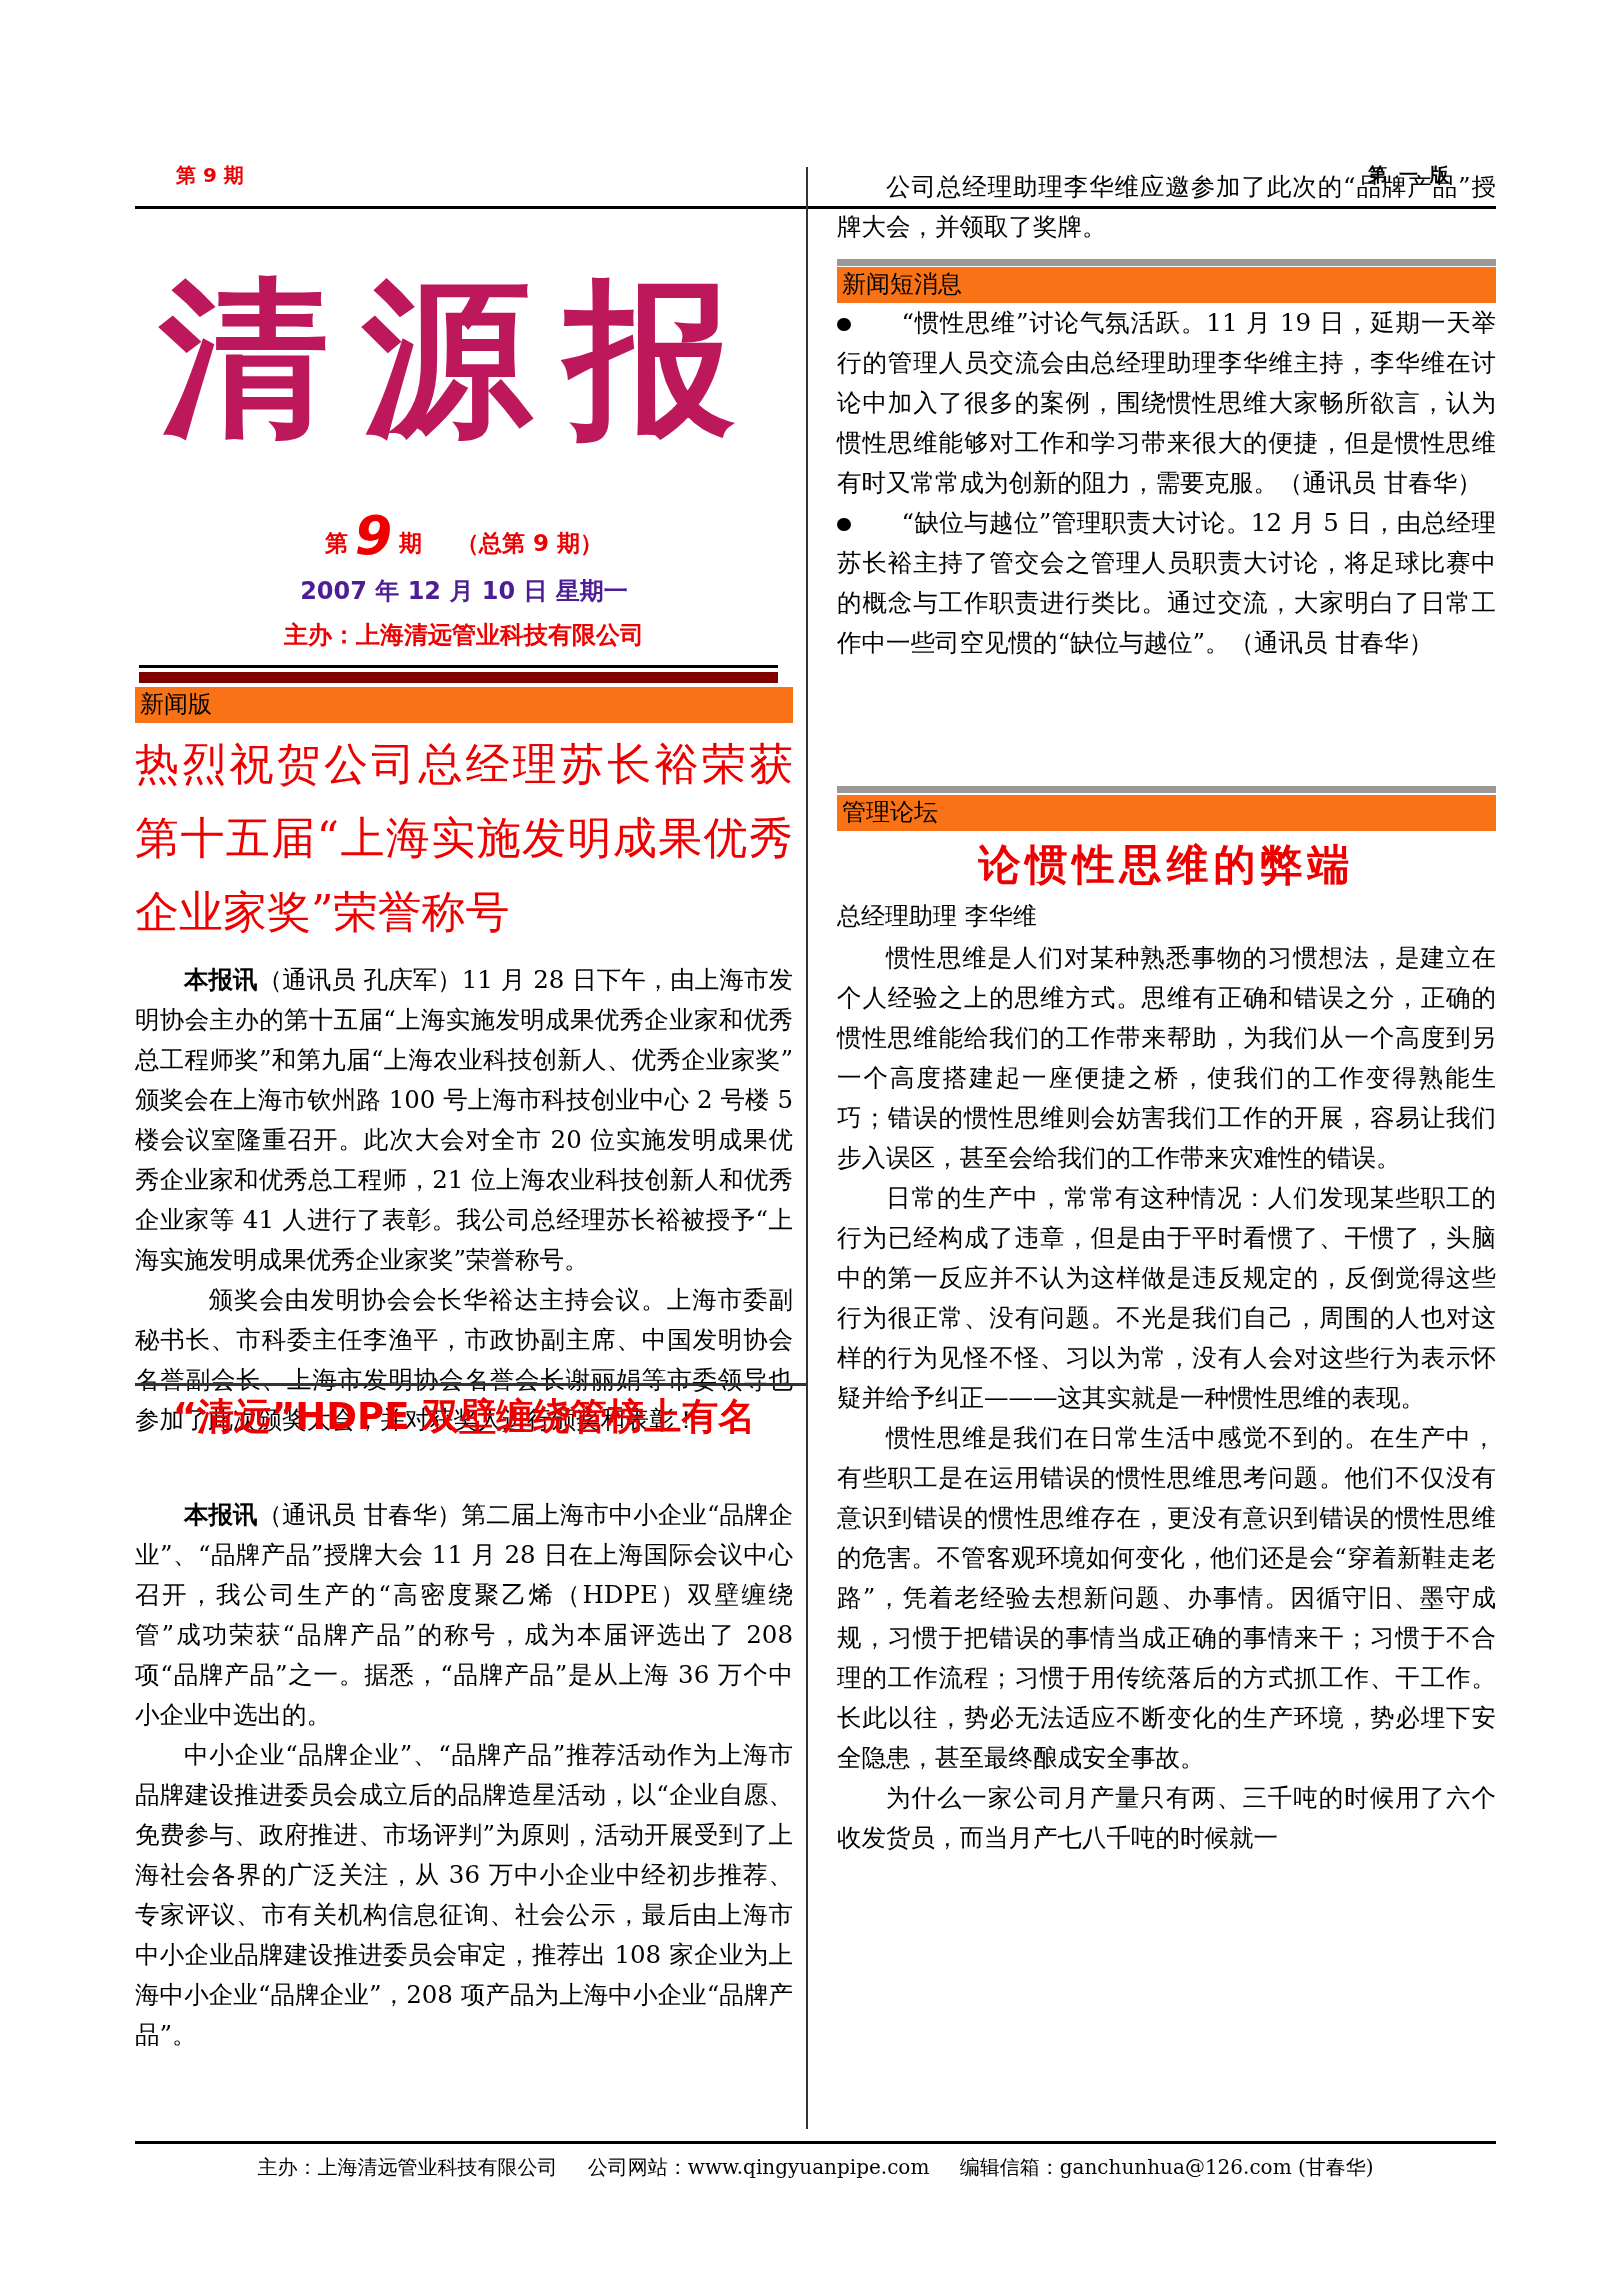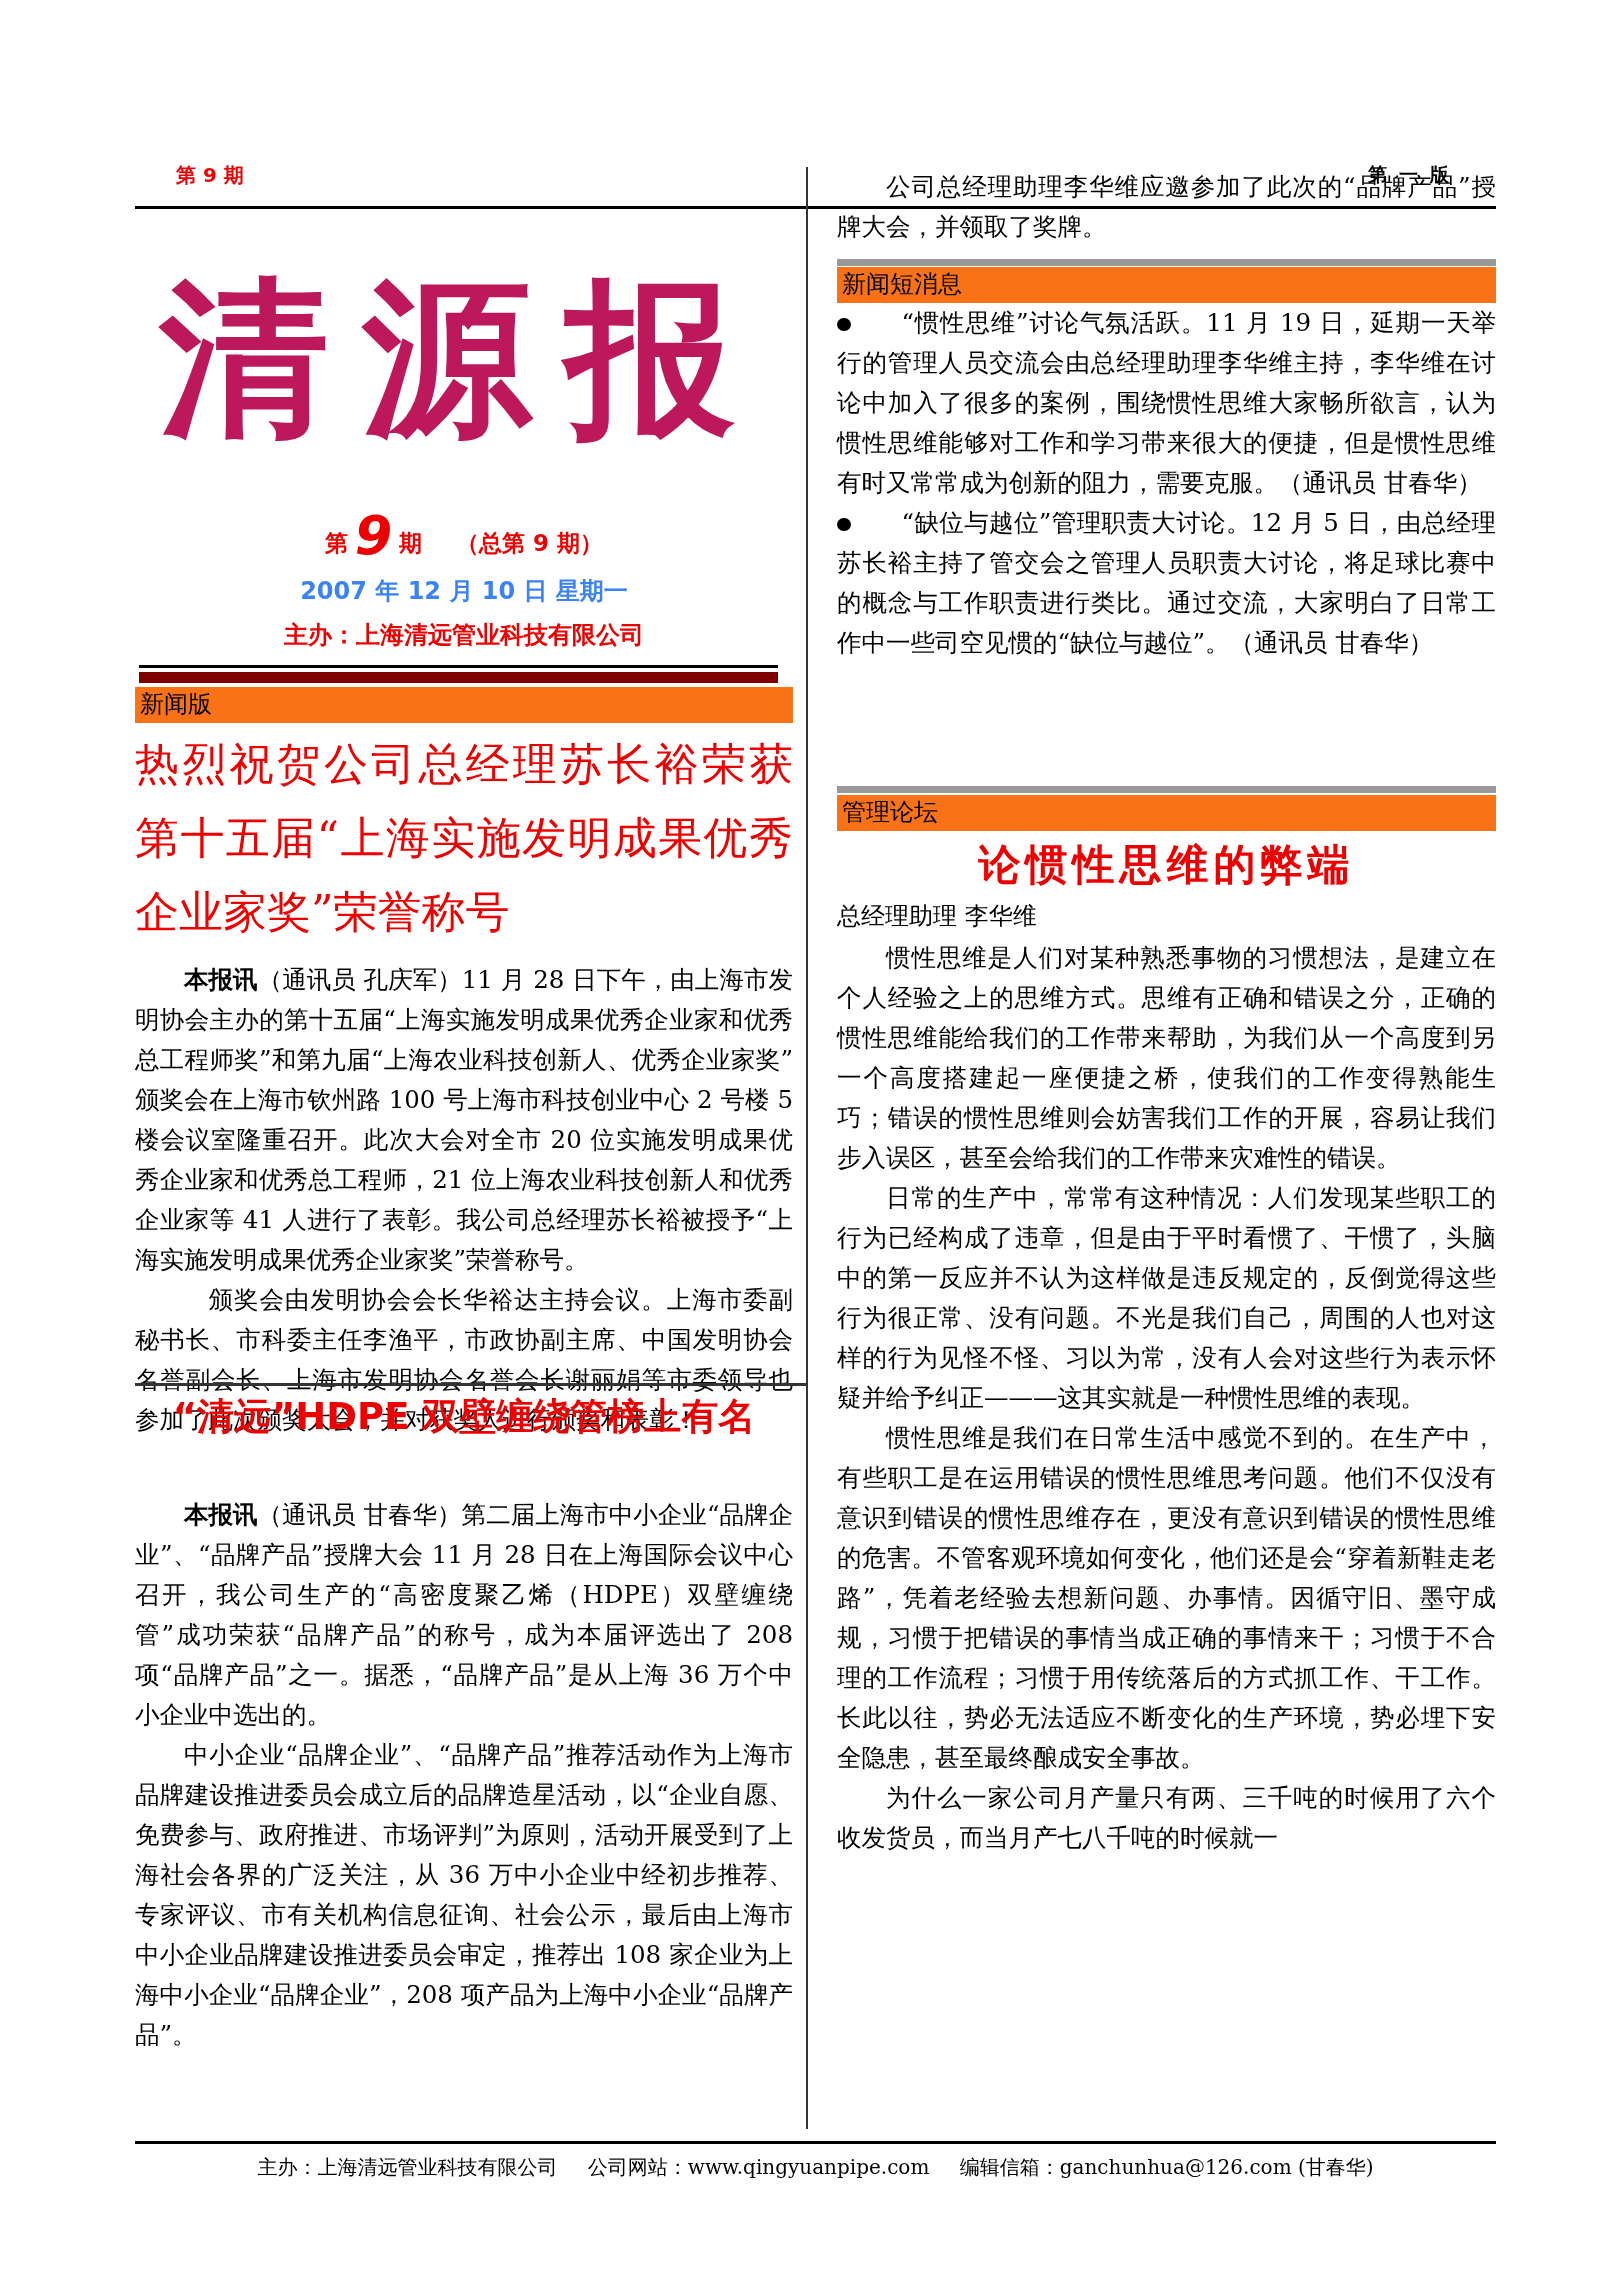--- a/index.html
+++ b/index.html
@@ -7,21 +7,21 @@
   .abs{position:absolute;}
   .hdr-issue{left:176px;top:162px;color:#e00;font-family:"DejaVu Sans","Liberation Sans",sans-serif;font-weight:bold;font-size:20px;}
   .hdr-page{left:1368px;top:162px;font-family:"DejaVu Sans","Liberation Sans",sans-serif;font-weight:bold;font-size:19px;letter-spacing:12px;}
   .hdr-rule{left:135px;top:206px;width:1361px;height:2.5px;background:#000;}
   .vdiv{left:806px;top:167px;width:1.7px;height:1962px;background:#333;}
   .col-left{left:135px;width:658px;}
   .col-right{left:837px;width:659px;}
   .masthead{left:135px;top:222px;width:658px;text-align:center;color:#be185d;font-family:"DejaVu Serif","Liberation Serif",serif;font-weight:bold;font-size:169px;letter-spacing:34px;line-height:271px;}
   .issue-line{left:135px;top:504px;width:658px;text-align:center;color:#e00;font-family:"DejaVu Sans","Liberation Sans",sans-serif;font-weight:bold;font-size:23px;}
   .issue-line .big{font-size:54px;font-style:italic;vertical-align:-3.4px;margin:0 6.8px;}
-  .date-line{left:135px;top:575px;width:658px;text-align:center;color:#3b82f6;font-family:"DejaVu Sans","Liberation Sans",sans-serif;font-weight:bold;font-size:24px;}
+  .date-line{left:135px;top:575px;width:658px;text-align:center;color:#4c1d95;font-family:"DejaVu Sans","Liberation Sans",sans-serif;font-weight:bold;font-size:24px;}
   .org-line{left:135px;top:619px;width:658px;text-align:center;color:#e00;font-family:"DejaVu Sans","Liberation Sans",sans-serif;font-weight:bold;font-size:24px;}
   .rule-black{left:139px;top:665px;width:639px;height:3.4px;background:#000;}
   .rule-maroon{left:139px;top:672px;width:639px;height:11px;background:#800000;}
   .band{background:#f97316;font-family:"DejaVu Sans","Liberation Sans",sans-serif;font-size:24px;padding-left:5px;box-sizing:border-box;line-height:34px;height:36px;}
   .band-rule{height:6.8px;background:#999;}
   .headline{color:#e00;font-family:"DejaVu Serif","Liberation Serif",serif;font-size:44px;line-height:74px;text-align:justify;}
   .headline2{color:#e00;font-family:"DejaVu Sans","Liberation Sans",sans-serif;font-weight:bold;font-size:37px;line-height:49px;text-align:center;}
   .body{font-size:24.5px;line-height:40px;text-align:justify;}
   .body p{margin:0;text-indent:2em;}
   .body p.noind{text-indent:0;}

